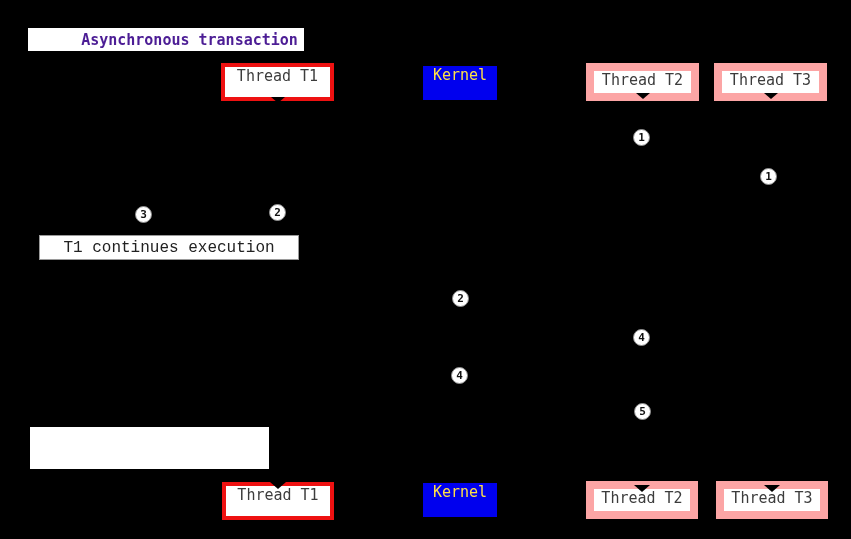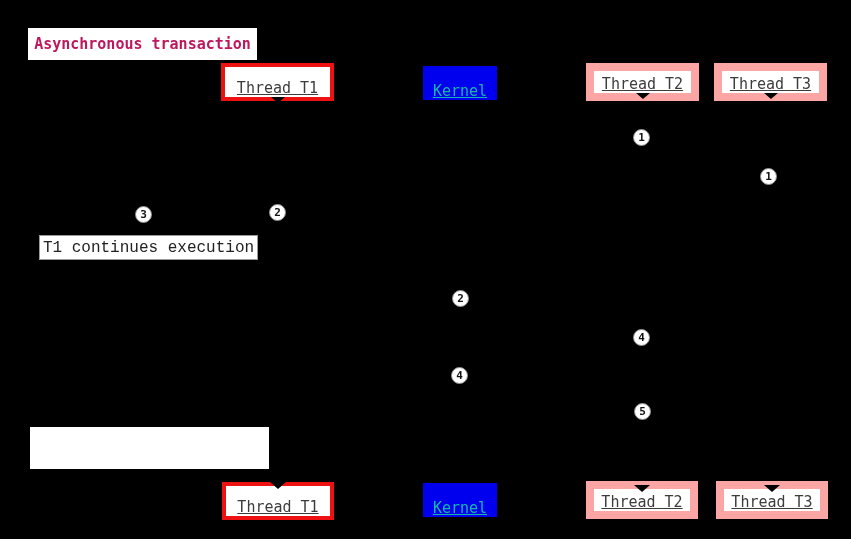--- a/index.html
+++ b/index.html
@@ -1,50 +1,50 @@
 <!DOCTYPE html>
 <html><head>
 <meta charset="utf-8">
 <style>
   html,body{margin:0;padding:0;background:#000;}
   .canvas{
     position:relative;width:851px;height:539px;background:#000000;overflow:hidden;
     font-family:"DejaVu Sans Mono",monospace;
   }
   .title-box{
-    position:absolute;left:28px;top:28px;width:229px;height:32px;
-    background:#ffffff;color:#be185d;font-weight:bold;font-size:15px;
-    display:flex;align-items:center;justify-content:center;letter-spacing:0px;
+    position:absolute;left:28px;top:28px;width:229px;height:23px;
+    background:#ffffff;color:#4c1d95;font-weight:bold;font-size:15px;
+    display:flex;align-items:center;justify-content:center;letter-spacing:0px;padding-left:47px;
   }
   .actor{
     position:absolute;background:#ffffff;box-sizing:border-box;
-    display:flex;align-items:flex-end;justify-content:center;
-    color:#3c3c3c;font-size:15px;text-decoration:underline;
+    display:flex;align-items:flex-start;justify-content:center;
+    color:#3c3c3c;font-size:15px;
   }
   .actor.red{border:4px solid #ee1111;}
   .actor.blue{border:8px solid #fca5a5;}
-  .actor.kernel{background:#0000ee;color:#14b8a6;border:none;}
+  .actor.kernel{background:#0000ee;color:#fde047;border:none;}
   .notch{
     position:absolute;left:50%;transform:translateX(-50%);top:-4px;
     width:0;height:0;border-left:8px solid transparent;border-right:8px solid transparent;
     border-top:7px solid #000000;
   }
   .stub{
     position:absolute;left:50%;transform:translateX(-50%);bottom:-6px;
     width:0;height:0;border-left:7px solid transparent;border-right:7px solid transparent;
     border-top:6px solid #000000;
   }
   .marker{
     position:absolute;width:15px;height:15px;border-radius:50%;
     background:#ffffff;border:1px solid #8f8f8f;
     display:flex;align-items:center;justify-content:center;
     color:#111111;font-size:11px;font-weight:bold;
   }
   .note{
-    position:absolute;left:39px;top:235px;width:219px;height:25px;
+    position:absolute;left:39px;top:235px;width:260px;height:25px;
     background:#ffffff;border:1px solid #9a9a9a;box-sizing:border-box;
     color:#222222;font-family:"Liberation Mono",monospace;font-size:16px;
     display:flex;align-items:center;justify-content:center;white-space:nowrap;
   }
   .blank-note{
     position:absolute;left:30px;top:427px;width:239px;height:42px;
     background:#ffffff;
   }
 </style>
 </head>

